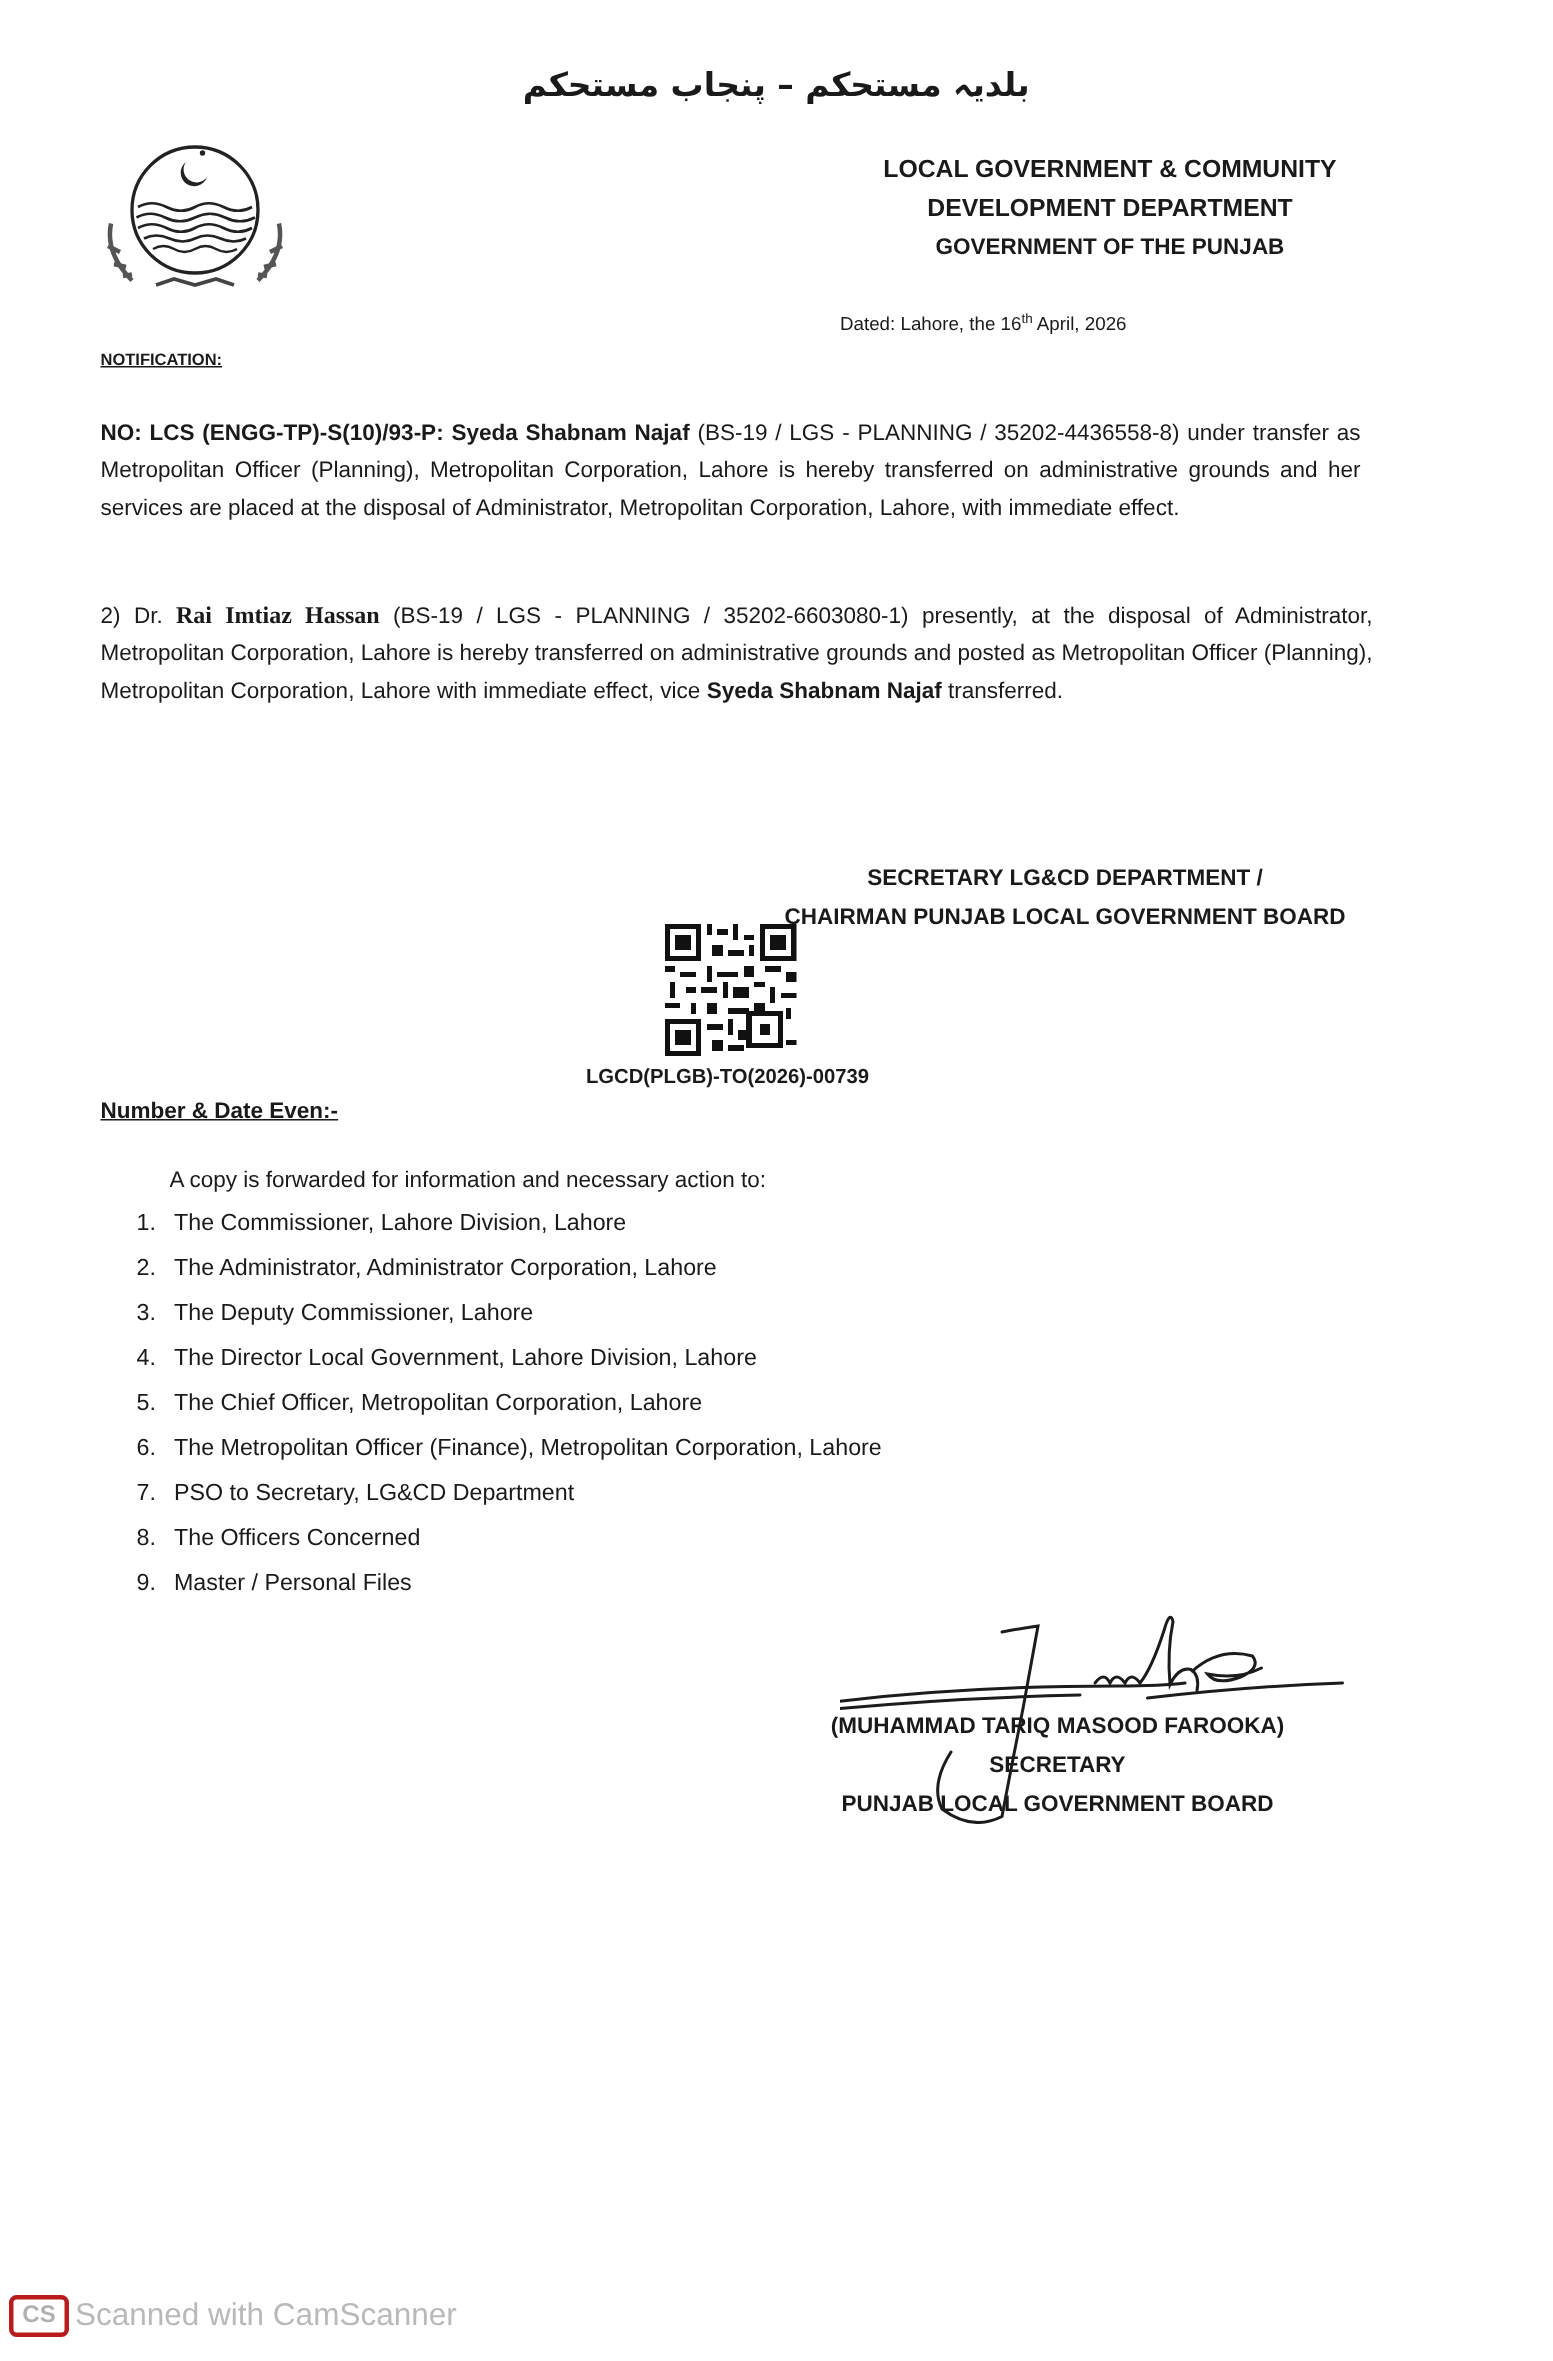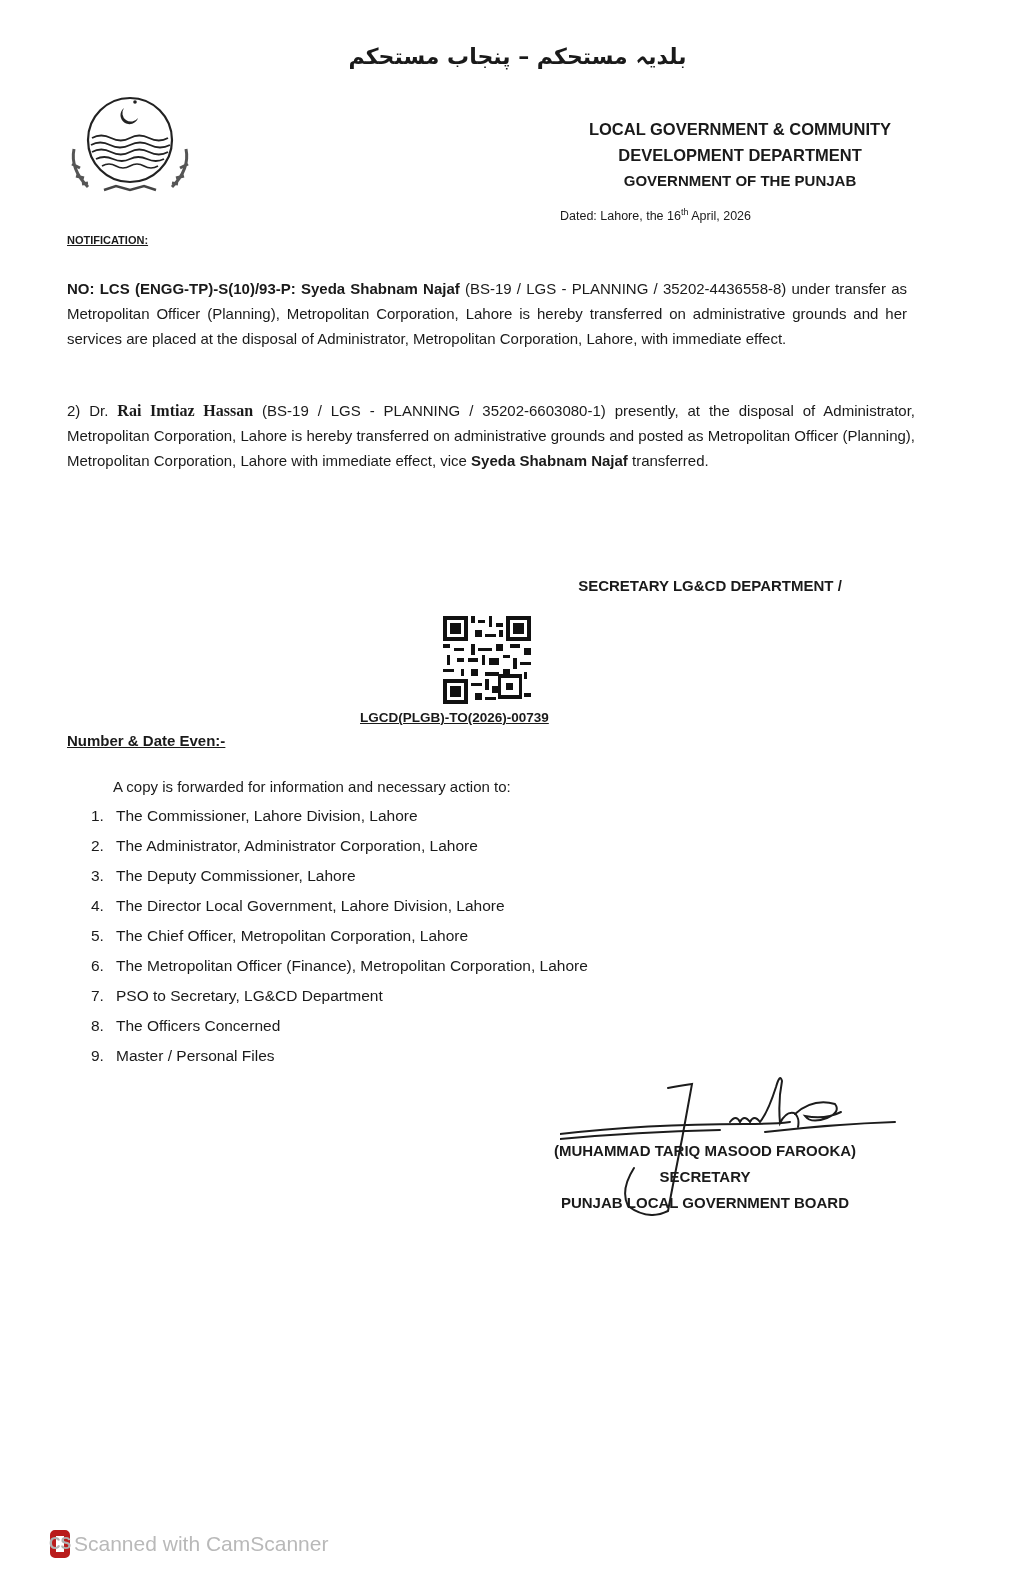--- a/index.html
+++ b/index.html
@@ -4,42 +4,42 @@
 <style>
   html, body { margin: 0; padding: 0; }
   body {
     width: 1035px; height: 1574px; background: #ffffff; position: relative;
     font-family: "Liberation Sans", "DejaVu Sans", sans-serif; color: #1a1a1a;
     overflow: hidden;
   }
   .abs { position: absolute; }
   .urdu { left: 0; width: 1035px; top: 44px; text-align: center; font-family: "DejaVu Sans", sans-serif; font-size: 22px; font-weight: bold; direction: rtl; }
   .logo { left: 64px; top: 94px; width: 132px; height: 104px; }
-  .dept { left: 560px; width: 360px; top: 100px; text-align: center; font-weight: bold; font-size: 16.5px; line-height: 26px; margin-top: 16px; }
+  .dept { left: 560px; width: 360px; top: 100px; text-align: center; font-weight: bold; font-size: 16.5px; line-height: 26px; }
   .dept .l3 { font-size: 15px; }
   .dated { left: 560px; width: 360px; top: 207px; font-size: 12.5px; }
   .dated sup { font-size: 9px; }
   .noti-head { left: 67px; top: 234px; font-weight: bold; font-size: 11px; text-decoration: underline; }
   .para { left: 67px; width: 840px; font-size: 15px; line-height: 25px; text-align: justify; }
   .p1 { top: 276px; }
   .p2 { top: 398px; width: 848px; }
   .serif { font-family: "Liberation Serif", serif; font-weight: bold; font-size: 16px; }
   b { font-weight: bold; }
   .sec-block { left: 500px; width: 420px; top: 537px; text-align: center; font-weight: bold; font-size: 15px; line-height: 26px; margin-top: 36px; }
   .qr { left: 443px; top: 616px; width: 88px; height: 88px; }
-  .qr-code { left: 360px; width: 250px; top: 710px; font-weight: bold; font-size: 13.5px; text-decoration: underline; }
+  .qr-code { left: 360px; width: 250px; top: 710px; text-align: center; font-weight: bold; font-size: 13.5px; }
   .even { left: 67px; top: 732px; font-weight: bold; font-size: 15px; text-decoration: underline; }
   .fwd { left: 67px; top: 778px; font-size: 15px; margin-left: 46px; }
   .copy-list { left: 91px; top: 805px; margin: 0; padding: 0; list-style: none; font-size: 15.5px; }
   .copy-list li { height: 30px; line-height: 22px; display: flex; }
   .copy-list .num { width: 25px; }
   .sig { left: 560px; top: 1076px; width: 340px; height: 140px; }
   .sig-name { left: 520px; width: 370px; top: 1138px; text-align: center; font-weight: bold; font-size: 15px; line-height: 26px; }
   .watermark { left: 6px; top: 1530px; display: flex; align-items: center; color: #b9b9b9; font-size: 21px; }
-  .cs-badge { width: 20px; height: 28px; border: 6px solid #b91c1c; border-radius: 5px; font-weight: bold; font-size: 16px; display: flex; align-items: center; justify-content: center; color: #b0b0b0; margin-right: 4px; box-sizing: border-box; margin-left: 44px; }
+  .cs-badge { width: 40px; height: 28px; border: 3px solid #b91c1c; border-radius: 5px; font-weight: bold; font-size: 16px; display: flex; align-items: center; justify-content: center; color: #b0b0b0; margin-right: 4px; box-sizing: border-box; }
 </style>
 </head>
 <body>
 
 <div class="abs urdu">بلدیہ مستحکم – پنجاب مستحکم</div>
 
 <svg class="abs logo" viewBox="0 0 132 104">
   <circle cx="66" cy="46" r="42" fill="none" stroke="#222" stroke-width="2.2"></circle>
   <path d="M60 14 a9 9 0 1 0 14 10 a7 7 0 1 1 -14 -10z" fill="#222"></path>
   <circle cx="71" cy="8" r="1.8" fill="#222"></circle>
@@ -62,20 +62,21 @@
 <div class="abs dated"><span>Dated: Lahore, the 16</span><sup>th</sup><span> April, 2026</span></div>
 
 <div class="abs noti-head">NOTIFICATION:</div>
 
 <div class="abs para p1"><b>NO: LCS (ENGG-TP)-S(10)/93-P: Syeda Shabnam Najaf</b><span> (BS-19 /  LGS - PLANNING / 35202-4436558-8) under transfer as Metropolitan Officer (Planning), Metropolitan Corporation, Lahore is hereby transferred on administrative grounds and her services are placed at the disposal of Administrator, Metropolitan Corporation, Lahore, with immediate effect.</span></div>
 
 <div class="abs para p2"><span>2) Dr. </span><span class="serif">Rai Imtiaz Hassan</span><span> (BS-19 / LGS - PLANNING / 35202-6603080-1) presently, at the disposal of Administrator, Metropolitan Corporation, Lahore is hereby transferred on administrative grounds and posted as Metropolitan Officer (Planning), Metropolitan Corporation, Lahore with immediate effect, vice </span><b>Syeda Shabnam Najaf</b><span> transferred.</span></div>
 
 <div class="abs sec-block">
   <div>SECRETARY LG&amp;CD DEPARTMENT /</div>
+  <div>CHAIRMAN PUNJAB LOCAL GOVERNMENT BOARD</div>
 </div>
 
 <svg class="abs qr" viewBox="0 0 25 25" shape-rendering="crispEdges">
   <g fill="#111">
     <rect x="0" y="0" width="7" height="7"></rect>
       <rect x="1" y="1" width="5" height="5" fill="#fff"></rect>
       <rect x="2" y="2" width="3" height="3"></rect>
     <rect x="18" y="0" width="7" height="7"></rect>
       <rect x="19" y="1" width="5" height="5" fill="#fff"></rect>
       <rect x="20" y="2" width="3" height="3"></rect>

